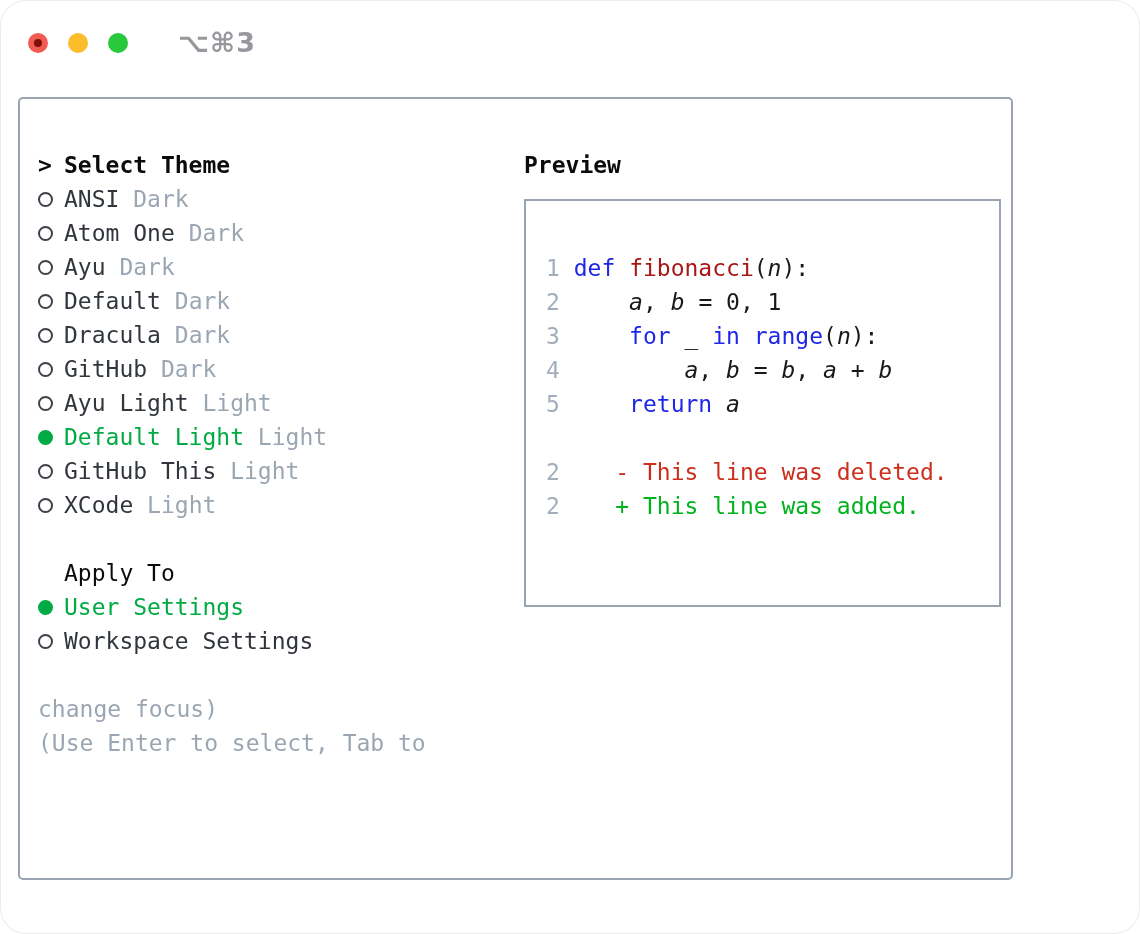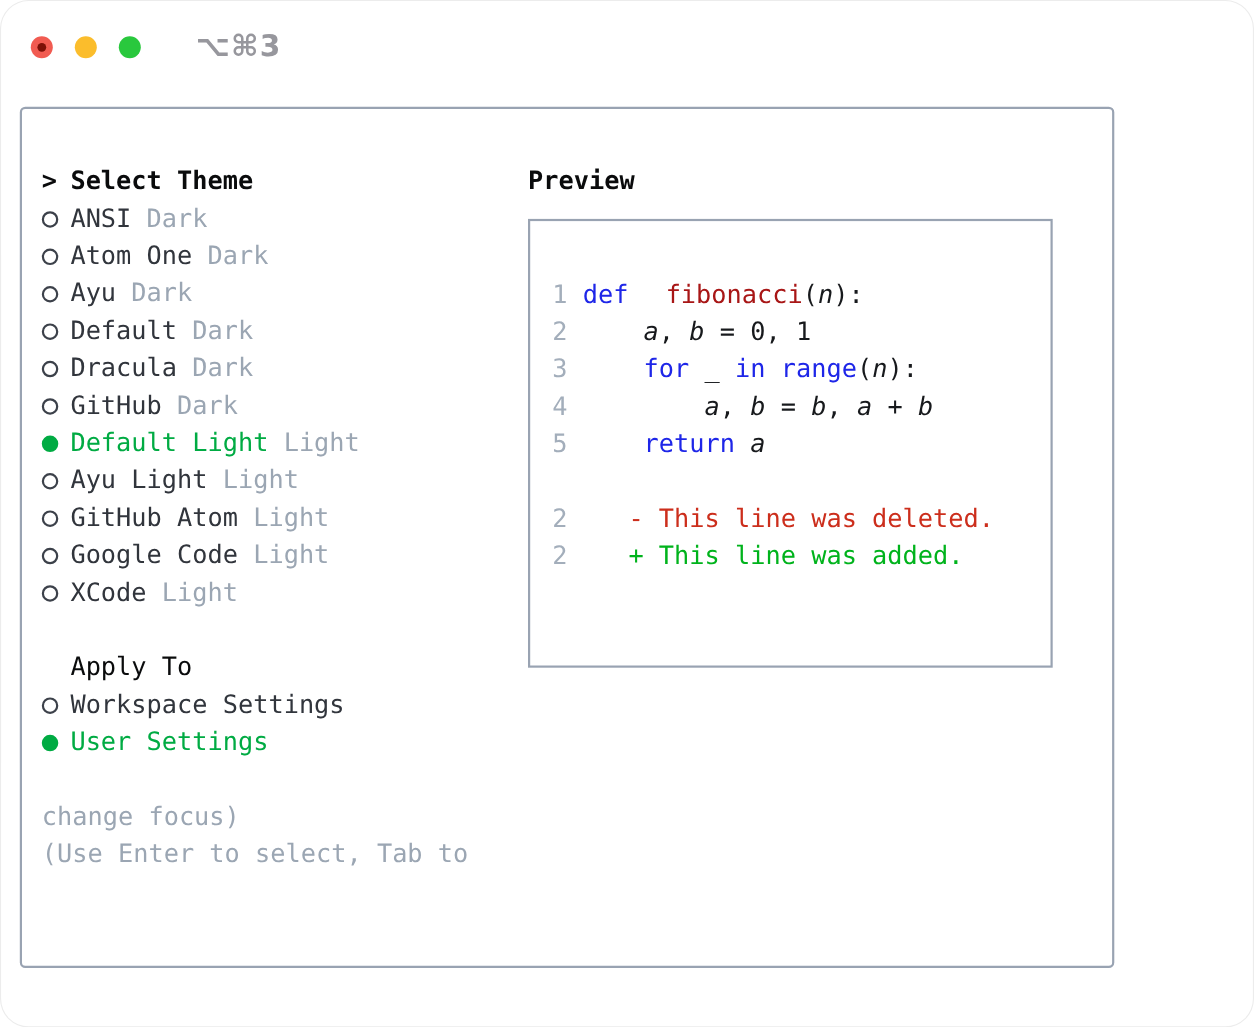--- a/index.html
+++ b/index.html
@@ -34,21 +34,21 @@
     letter-spacing:1px;
   }
   
   .panel {
     position:absolute; left:18px; top:97px;
     width:995px; height:783px;
     border:2px solid var(--panel-border,#99a3b2);
     border-radius:5px; background:#ffffff;
   }
   .left-col  { position:absolute; left:18px;  top:49px; }
-  .right-col { position:absolute; left:460px; top:49px; width:479px; }
+  .right-col { position:absolute; left:504px; top:49px; width:479px; }
 
   .row { height:34px; line-height:34px; display:flex; align-items:center; font-size:23px; }
   .marker { width:26px; flex:0 0 26px; display:flex; align-items:center; }
   .prompt { color:var(--heading,#0a0b0c); font-weight:bold; font-size:23px; }
   .circle {
     width:15px; height:15px; border-radius:50%;
     border:2px solid #3c414a; background:transparent;
   }
   .circle.selected { border-color:var(--accent,#00ab43); background:var(--accent,#00ab43); }
   .header-label { color:var(--heading,#0a0b0c); font-weight:bold; white-space:pre; }
@@ -63,21 +63,21 @@
   .preview-title { color:var(--heading,#0a0b0c); font-weight:bold; white-space:pre; }
   .preview-box {
     margin-top:17px; width:477px; height:408px;
     border:2px solid var(--panel-border,#99a3b2);
     padding:50px 14px 0 20px;
     overflow:hidden; background:#ffffff;
   }
   .code-row { height:34px; line-height:34px; white-space:pre; font-size:23px; color:var(--code-text,#17191c); }
   .ln  { color:var(--line-number,#a3aebb); }
   .kw  { color:var(--keyword,#1e26e8); }
-  .fn  { color:var(--function-name,#a81616);margin-left:20px; }
+  .fn  { color:var(--function-name,#a81616); }
   .var { font-style:italic; color:var(--code-text,#17191c); }
   .plain { color:var(--code-text,#17191c); }
   .ctx { color:var(--context,#8b939d); }
   .del { color:var(--diff-deleted,#cc2e1c); }
   .add { color:var(--diff-added,#00b31c); }
 </style>
 </head>
 <body>
 
 <div class="card">
@@ -133,68 +133,62 @@
             <span class="label"><span class="name">Dracula</span><span class="suffix"> Dark</span></span>
           </div>
           <div class="row">
             <span class="marker">
               <span class="circle"></span>
             </span>
             <span class="label"><span class="name">GitHub</span><span class="suffix"> Dark</span></span>
           </div>
           <div class="row">
             <span class="marker">
+              <span class="circle"></span>
+            </span>
+            <span class="label"><span class="name">Ayu Light</span><span class="suffix"> Light</span></span>
+          </div>
+          <div class="row">
+            <span class="marker">
               <span class="circle selected"></span>
             </span>
             <span class="label"><span class="name selected">Default Light</span><span class="suffix"> Light</span></span>
           </div>
           <div class="row">
             <span class="marker">
               <span class="circle"></span>
             </span>
-            <span class="label"><span class="name">Ayu Light</span><span class="suffix"> Light</span></span>
-          </div>
-          <div class="row">
-            <span class="marker">
-              <span class="circle"></span>
-            </span>
-            <span class="label"><span class="name">GitHub Atom</span><span class="suffix"> Light</span></span>
-          </div>
-          <div class="row">
-            <span class="marker">
-              <span class="circle"></span>
-            </span>
-            <span class="label"><span class="name">Google Code</span><span class="suffix"> Light</span></span>
+            <span class="label"><span class="name">GitHub This</span><span class="suffix"> Light</span></span>
           </div>
           <div class="row">
             <span class="marker">
               <span class="circle"></span>
             </span>
             <span class="label"><span class="name">XCode</span><span class="suffix"> Light</span></span>
           </div>
         </div>
 
       <div class="row"></div>
 
       <div class="row">
         <span class="apply-title">Apply To</span>
       </div>
 
       <div id="apply-options">
           <div class="row">
             <span class="marker">
+              <span class="circle selected"></span>
+            </span>
+            <span class="label"><span class="name selected">User Settings</span></span>
+          </div>
+          <div class="row">
+            <span class="marker">
               <span class="circle"></span>
             </span>
             <span class="label"><span class="name">Workspace Settings</span></span>
-          </div>
-          <div class="row">
-            <span class="marker">
-              <span class="circle selected"></span>
-            </span>
-            <span class="label"><span class="name selected">User Settings</span></span>
           </div>
         </div>
 
       <div class="row"></div>
 
       <div class="help">
         <div class="row">change focus)</div>
         <div class="row">(Use Enter to select, Tab to</div>
       </div>
     </div>

